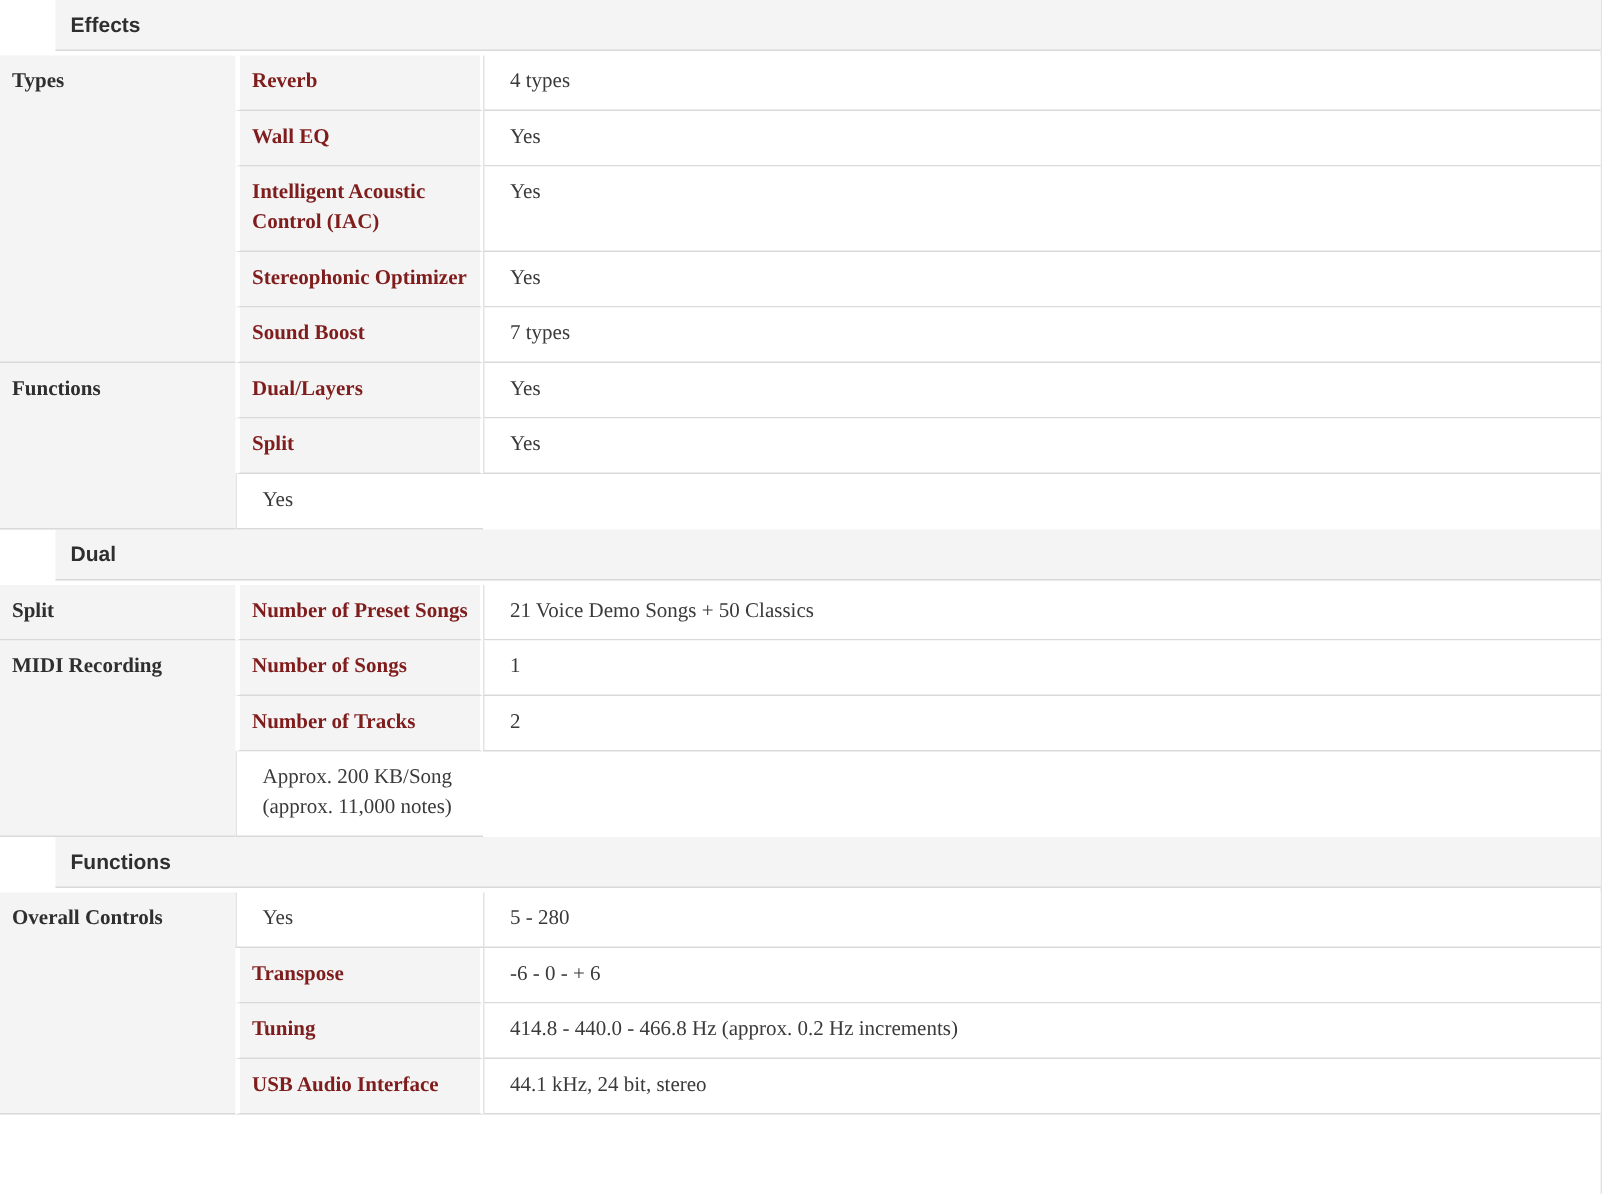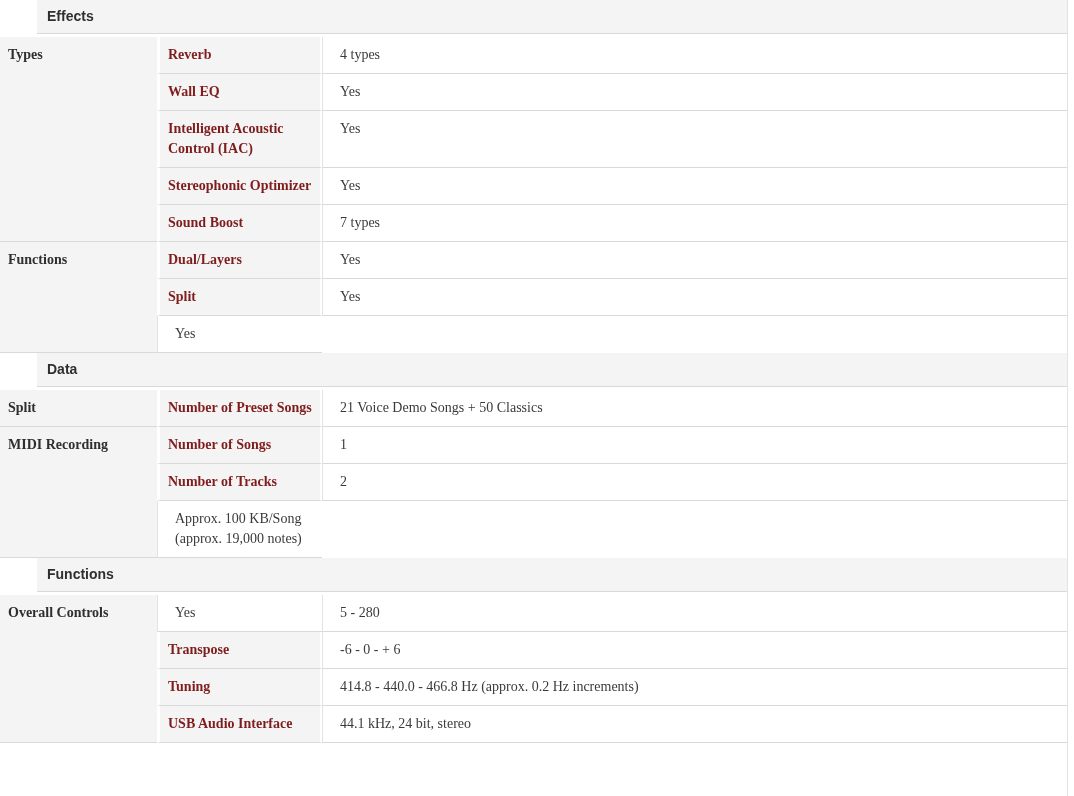--- a/index.html
+++ b/index.html
@@ -79,31 +79,31 @@
       <div class="cell value-cell">Yes</div>
       <div class="cell label-cell">Sound Boost</div>
       <div class="cell value-cell">7 types</div>
       <div class="cell group-cell" style="grid-row: span 3;">Functions</div>
       <div class="cell label-cell">Dual/Layers</div>
       <div class="cell value-cell">Yes</div>
       <div class="cell label-cell">Split</div>
       <div class="cell value-cell">Yes</div>
       <div class="cell value-cell">Yes</div>
     </div>
-    <div class="section-title">Data</div>
+    <div class="section-title">Dual</div>
     <div class="rows">
       <div class="cell group-cell" style="grid-row: span 1;">Split</div>
       <div class="cell label-cell">Number of Preset Songs</div>
       <div class="cell value-cell">21 Voice Demo Songs + 50 Classics</div>
       <div class="cell group-cell" style="grid-row: span 3;">MIDI Recording</div>
       <div class="cell label-cell">Number of Songs</div>
       <div class="cell value-cell">1</div>
       <div class="cell label-cell">Number of Tracks</div>
       <div class="cell value-cell">2</div>
-      <div class="cell value-cell">Approx. 100 KB/Song (approx. 19,000 notes)</div>
+      <div class="cell value-cell">Approx. 200 KB/Song (approx. 11,000 notes)</div>
     </div>
     <div class="section-title">Functions</div>
     <div class="rows">
       <div class="cell group-cell" style="grid-row: span 5;">Overall Controls</div>
       <div class="cell value-cell">Yes</div>
       <div class="cell value-cell">5 - 280</div>
       <div class="cell label-cell">Transpose</div>
       <div class="cell value-cell">-6 - 0 - + 6</div>
       <div class="cell label-cell">Tuning</div>
       <div class="cell value-cell">414.8 - 440.0 - 466.8 Hz (approx. 0.2 Hz increments)</div>

